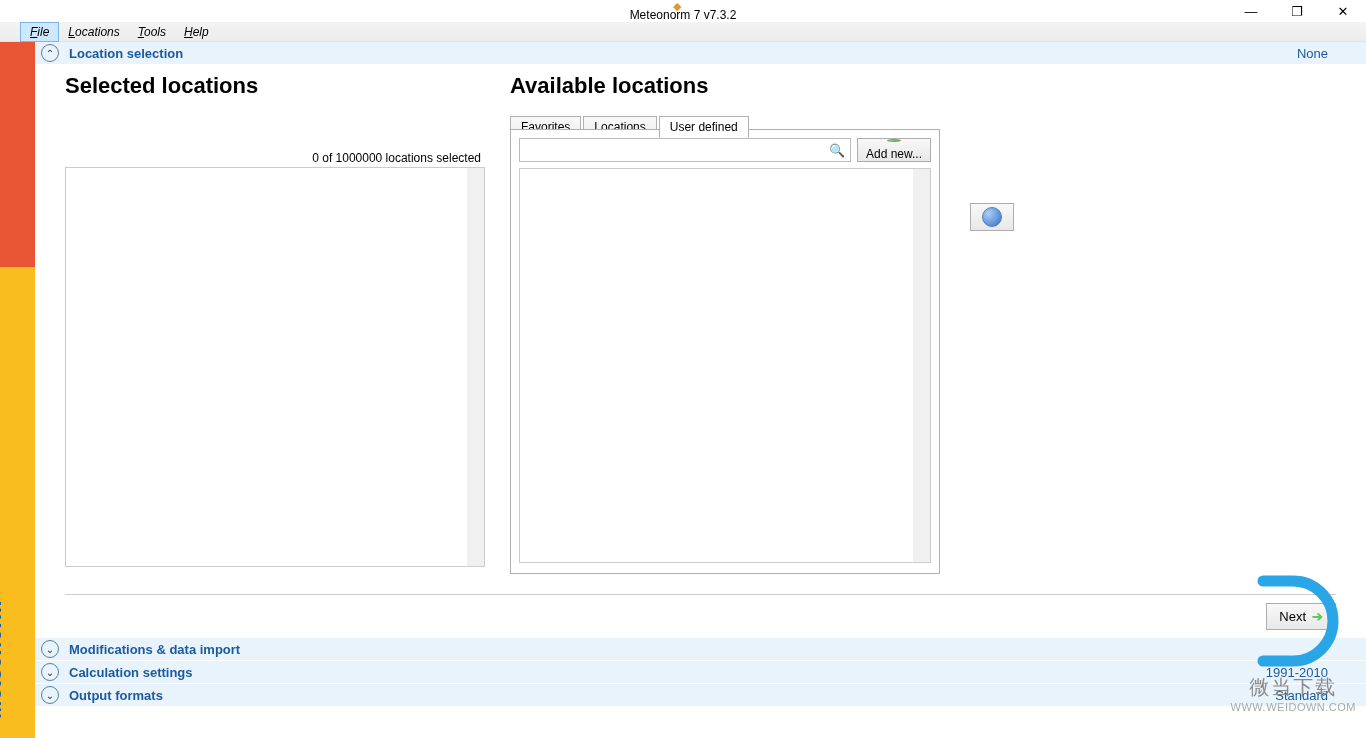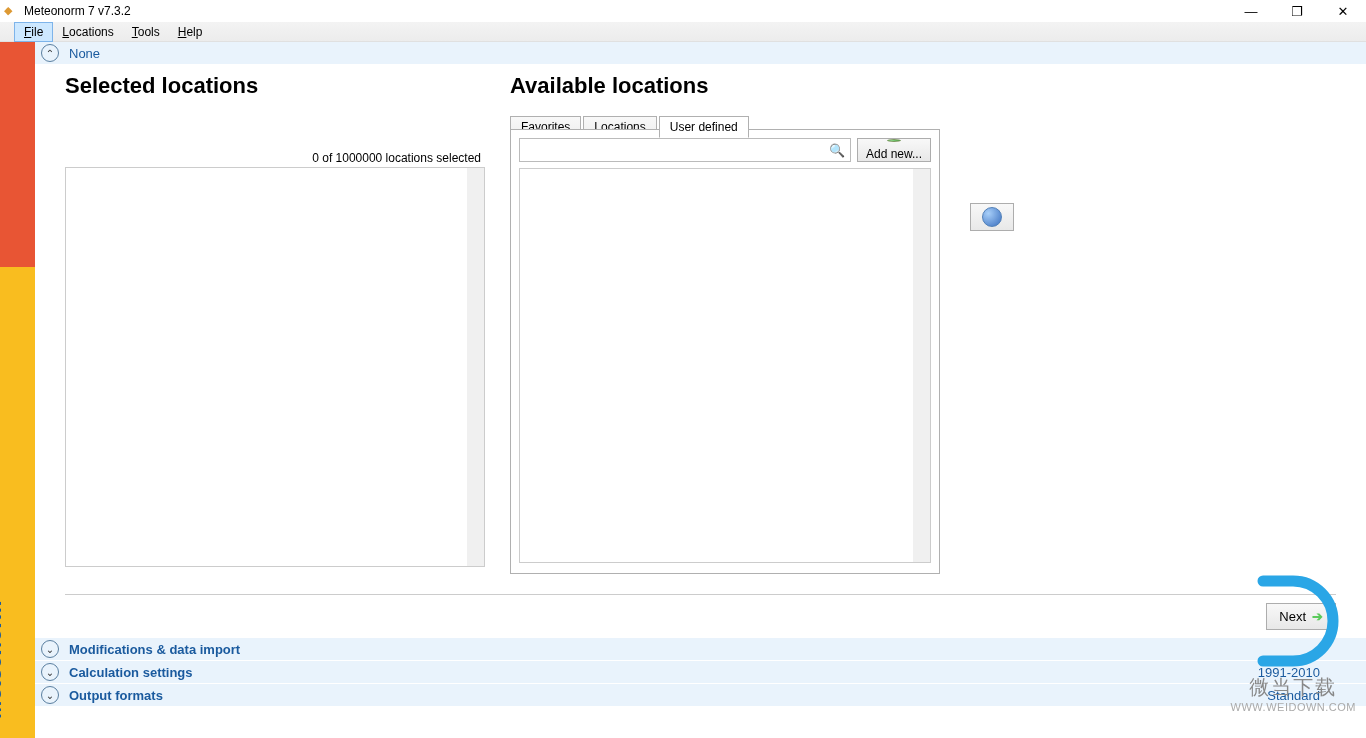--- a/index.html
+++ b/index.html
@@ -12,20 +12,21 @@
   overflow: hidden;
   position: relative;
 }
 .titlebar {
   height: 22px;
   background: #fff;
   display: flex;
   align-items: center;
   padding: 0 4px;
   position: relative;
+  flex-direction: column;
 }
 .titlebar .app-icon {
   width: 14px; height: 14px;
   margin-right: 6px;
   position: relative;
 }
 .titlebar .app-icon::before {
   content: "◆";
   font-size: 11px;
   color: #d93;
@@ -42,21 +43,22 @@
   width: 46px; height: 22px;
   display: flex; align-items: center; justify-content: center;
   font-size: 13px;
 }
 .menubar {
   height: 20px;
   background: linear-gradient(#f3f3f3,#ececec);
   border-bottom: 1px solid #e0e0e0;
   display: flex;
   align-items: center;
-  padding-left: 14px;
+  padding-left: 20px;
+  font-style: italic;
 }
 .menubar .menu-item {
   padding: 2px 9px;
   font-size: 12px;
 }
 .menubar .menu-item:first-child {
   background: #cde8ff;
   border: 1px solid #7eb4ea;
 }
 .menubar .menu-item u { text-decoration: underline; }
@@ -123,21 +125,21 @@
 }
 .acc-title {
   color: #1a5a9e;
   font-weight: bold;
   font-size: 13px;
   flex: 1;
 }
 .acc-value {
   color: #1a5a9e;
   font-size: 13px;
-  margin-right: 36px;
+  margin-right: 28px;
 }
 .panel-body {
   padding: 8px 20px 10px 30px;
   position: relative;
 }
 .columns {
   display: flex;
   gap: 25px;
 }
 .col { flex: 1; }
@@ -323,20 +325,21 @@
   <div class="sidebar">
     <div class="block-red"></div>
     <div class="block-yellow"></div>
     <div class="brand">Meteonorm</div>
   </div>
 
   <div class="content">
 
     <div class="accordion-header open">
       <span class="acc-chev">⌃</span>
+      <span class="acc-title">Location selection</span>
       <span class="acc-value">None</span>
     </div>
 
     <div class="panel-body">
       <div class="columns">
         <div class="col" style="max-width:420px">
           <h2 class="section">Selected locations</h2>
           <div class="sel-count">0 of 1000000 locations selected</div>
           <div class="big-list">
             <div class="v-scroll"></div>

